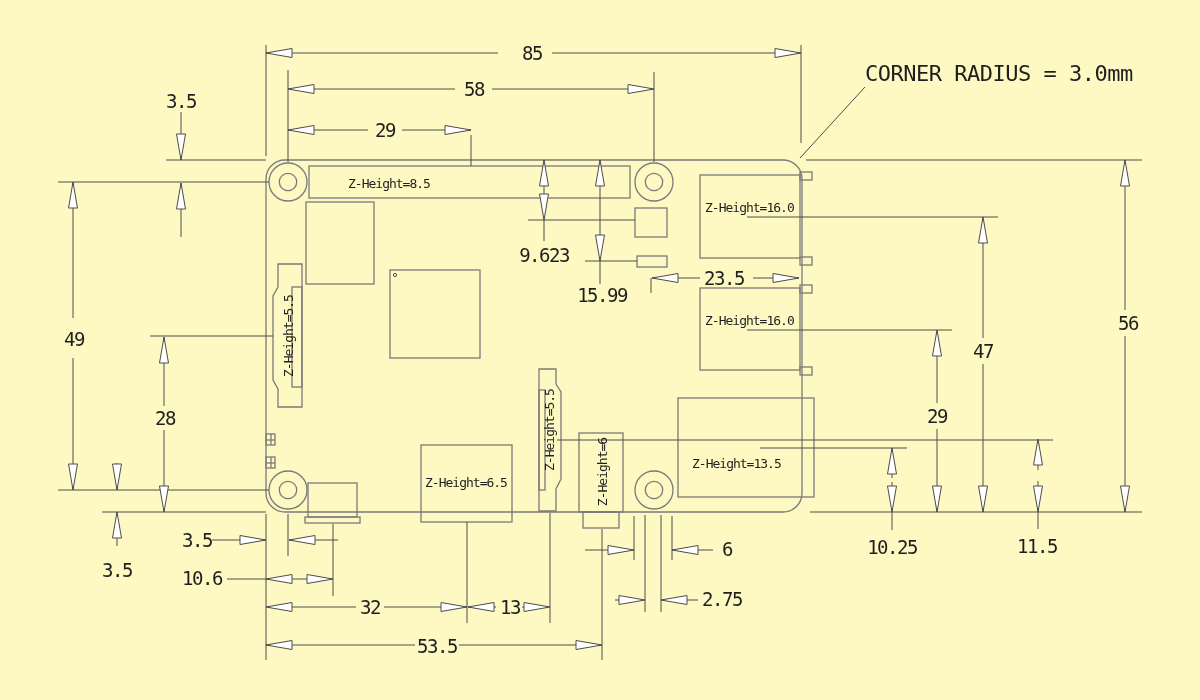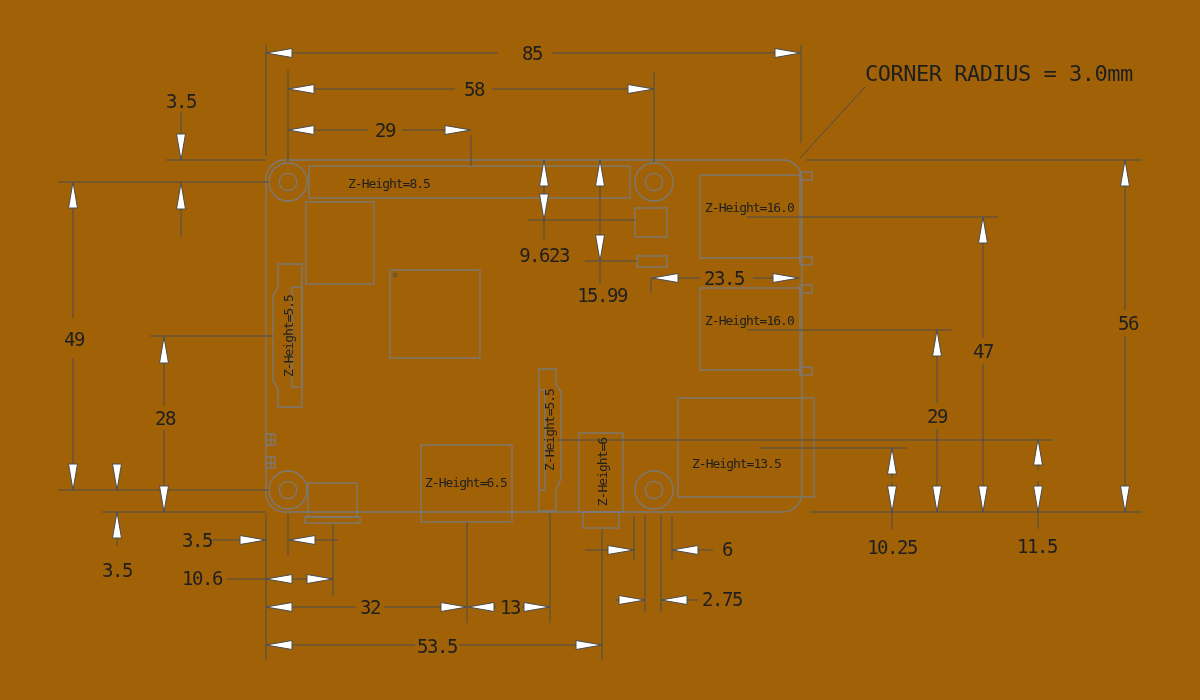--- a/index.html
+++ b/index.html
@@ -1,16 +1,16 @@
 <!DOCTYPE html>
 <html><head>
 <meta charset="utf-8">
 <style>
   html,body{margin:0;padding:0;background:#ffffff;}
-  #stage{width:1200px;height:700px;position:relative;background:#a16207;overflow:hidden;}
+  #stage{width:1200px;height:700px;position:relative;background:#fef9c3;overflow:hidden;}
   svg{display:block;}
   text{font-family:"DejaVu Sans Mono", monospace;fill:#1f1f1f;}
   .dim-label{font-size:19px;letter-spacing:-1.5px;text-anchor:middle;dominant-baseline:central;}
   .note-label{font-size:22px;letter-spacing:-0.5px;}
   .z-label{font-size:13px;letter-spacing:-1px;dominant-baseline:central;}
   .z-mid{text-anchor:middle;}
   .e{stroke:#7a7a7a;stroke-width:1.3;fill:none;}
   .d{stroke:#4c4c4c;stroke-width:1;fill:none;}
 </style>
 </head>

